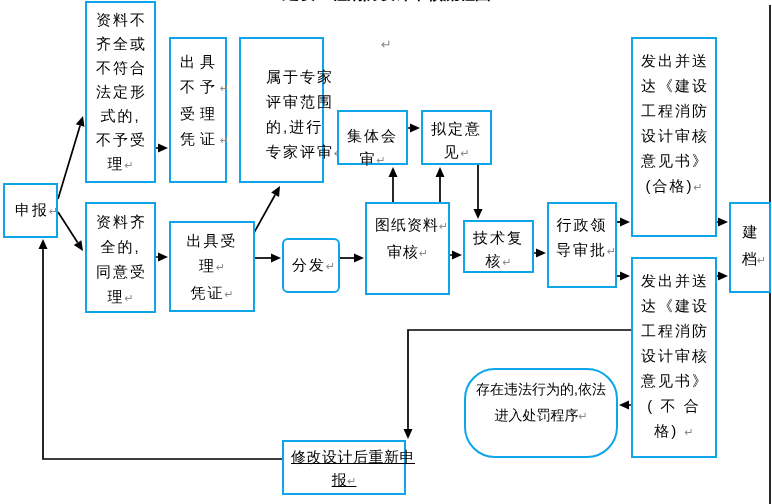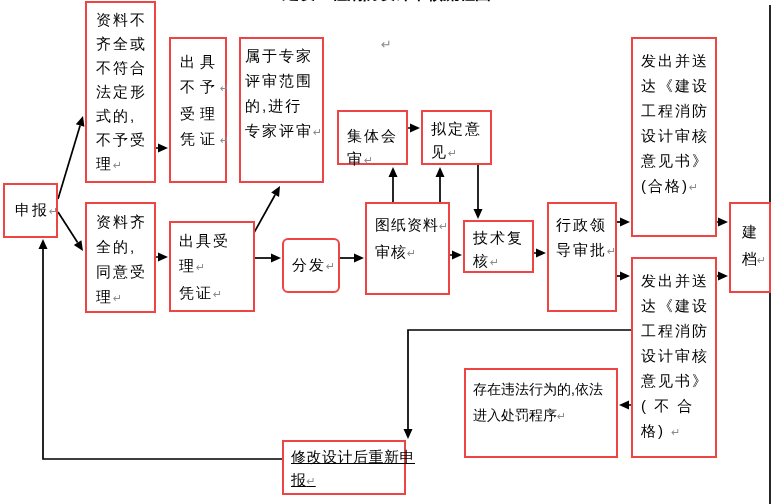--- a/index.html
+++ b/index.html
@@ -3,22 +3,22 @@
 <meta charset="utf-8">
 <style>
   html,body{margin:0;padding:0;background:#fff;}
   #canvas{
     position:relative;width:772px;height:504px;background:#ffffff;
     overflow:hidden;font-family:"Liberation Sans","DejaVu Sans",sans-serif;
     color:#000;
   }
   #wires{position:absolute;left:0;top:0;width:772px;height:504px;z-index:1;}
   .node{
-    position:absolute;border:2px solid #ef4444;box-sizing:border-box;
-    background:#fff;font-size:15px;line-height:25px;z-index:2;
+    position:absolute;border:2px solid #0ea5e9;box-sizing:border-box;
+    background:#fff;font-size:15px;line-height:25px;z-index:2;text-align:center;
   }
   .node.vcenter{display:flex;flex-direction:column;justify-content:center;}
   .tline{white-space:pre;}
   .mark{color:#8a8a8a;font-size:11px;letter-spacing:0;vertical-align:baseline;}
   #doc-title{
     position:absolute;z-index:2;font-weight:bold;font-size:16px;line-height:20px;
     white-space:pre;letter-spacing:0;
   }
   .float-mark{position:absolute;z-index:2;color:#8a8a8a;font-size:13px;line-height:13px;}
 </style>
@@ -123,21 +123,21 @@
       <div class="tline">式的,</div>
       <div class="tline">不予受</div>
       <div class="tline">理<span class="mark">↵</span></div>
     </div>
     <div class="node" style="left: 169px; top: 37px; width: 58px; height: 146px; padding: 10px 9px; line-height: 25px; letter-spacing: 5px; font-size: 15px;">
       <div class="tline">出具</div>
       <div class="tline">不予<span class="mark">↵</span></div>
       <div class="tline">受理</div>
       <div class="tline">凭证<span class="mark">↵</span></div>
     </div>
-    <div class="node" style="left: 239px; top: 37px; width: 85px; height: 146px; padding: 4px; line-height: 25px; letter-spacing: 2px; font-size: 15px;">
+    <div class="node" style="left: 239px; top: 37px; width: 85px; height: 146px; padding: 25px; line-height: 25px; letter-spacing: 2px; font-size: 15px;">
       <div class="tline">属于专家</div>
       <div class="tline">评审范围</div>
       <div class="tline">的,进行</div>
       <div class="tline">专家评审<span class="mark">↵</span></div>
     </div>
     <div class="node" style="left: 85px; top: 202px; width: 71px; height: 111px; padding: 5px 9px; line-height: 25px; letter-spacing: 2px; font-size: 15px;">
       <div class="tline">资料齐</div>
       <div class="tline">全的,</div>
       <div class="tline">同意受</div>
       <div class="tline">理<span class="mark">↵</span></div>
@@ -159,21 +159,21 @@
       <div class="tline">见<span class="mark">↵</span></div>
     </div>
     <div class="node" style="left: 365px; top: 202px; width: 85px; height: 93px; padding: 8px; line-height: 26px; letter-spacing: 1px; font-size: 15px;">
       <div class="tline">图纸资料<span class="mark">↵</span></div>
       <div class="tline">审核<span class="mark">↵</span></div>
     </div>
     <div class="node" style="left: 463px; top: 220px; width: 71px; height: 53px; padding: 4px 8px; line-height: 23px; letter-spacing: 2px; font-size: 15px;">
       <div class="tline">技术复</div>
       <div class="tline">核<span class="mark">↵</span></div>
     </div>
-    <div class="node" style="left: 547px; top: 202px; width: 70px; height: 110px; padding: 8px 7px; line-height: 25px; letter-spacing: 2px; font-size: 15px;">
+    <div class="node" style="left: 547px; top: 202px; width: 70px; height: 86px; padding: 8px 7px; line-height: 25px; letter-spacing: 2px; font-size: 15px;">
       <div class="tline">行政领</div>
       <div class="tline">导审批<span class="mark">↵</span></div>
     </div>
     <div class="node" style="left: 631px; top: 37px; width: 86px; height: 200px; padding: 9px 8px; line-height: 25px; letter-spacing: 2px; font-size: 15px;">
       <div class="tline">发出并送</div>
       <div class="tline">达《建设</div>
       <div class="tline">工程消防</div>
       <div class="tline">设计审核</div>
       <div class="tline">意见书》</div>
       <div class="tline">(合格)<span class="mark">↵</span></div>
@@ -184,21 +184,21 @@
       <div class="tline">工程消防</div>
       <div class="tline">设计审核</div>
       <div class="tline">意见书》</div>
       <div class="tline">( 不 合</div>
       <div class="tline">格) <span class="mark">↵</span></div>
     </div>
     <div class="node" style="left: 729px; top: 202px; width: 42px; height: 91px; padding: 14px 11px; line-height: 27px; letter-spacing: 0px; font-size: 15px;">
       <div class="tline">建</div>
       <div class="tline">档<span class="mark">↵</span></div>
     </div>
-    <div class="node" style="left: 464px; top: 368px; width: 154px; height: 90px; padding: 6px 7px; line-height: 26px; letter-spacing: 0px; font-size: 14px;">
+    <div class="node" style="left: 464px; top: 368px; width: 154px; height: 90px; padding: 6px 7px; line-height: 26px; letter-spacing: 0px; font-size: 14px; border-radius: 31px;">
       <div class="tline">存在违法行为的,依法</div>
       <div class="tline">进入处罚程序<span class="mark">↵</span></div>
     </div>
     <div class="node" style="left: 282px; top: 440px; width: 124px; height: 55px; padding: 3px 7px; line-height: 23px; letter-spacing: 0.5px; font-size: 15px; text-decoration: underline;">
       <div class="tline">修改设计后重新申</div>
       <div class="tline">报<span class="mark">↵</span></div>
     </div>
     <div class="float-mark" style="left: 381px; top: 38px;">↵</div>
   </div>
 

